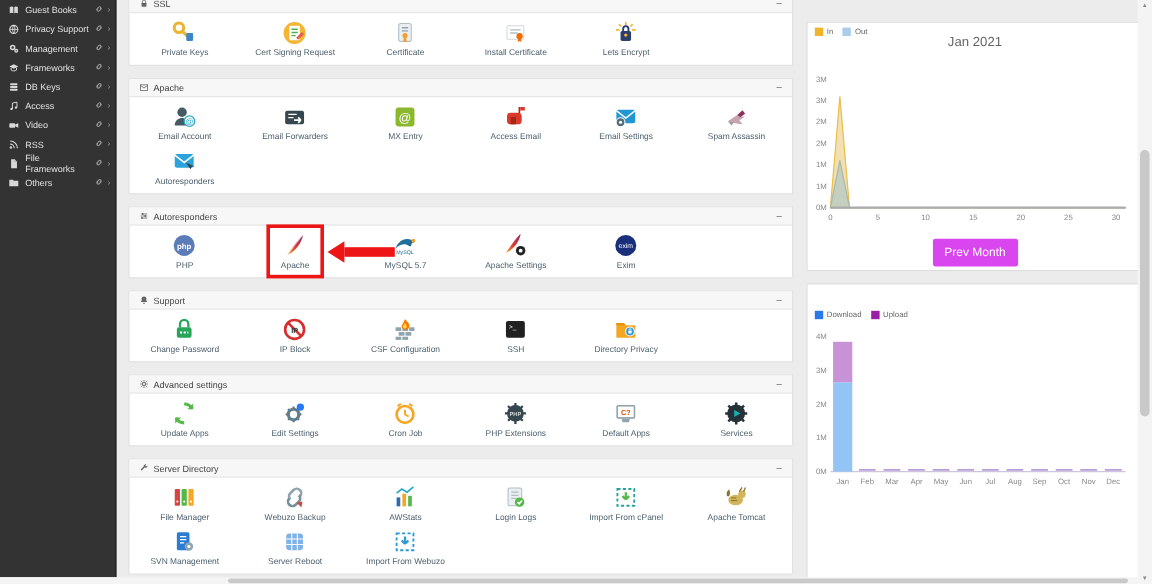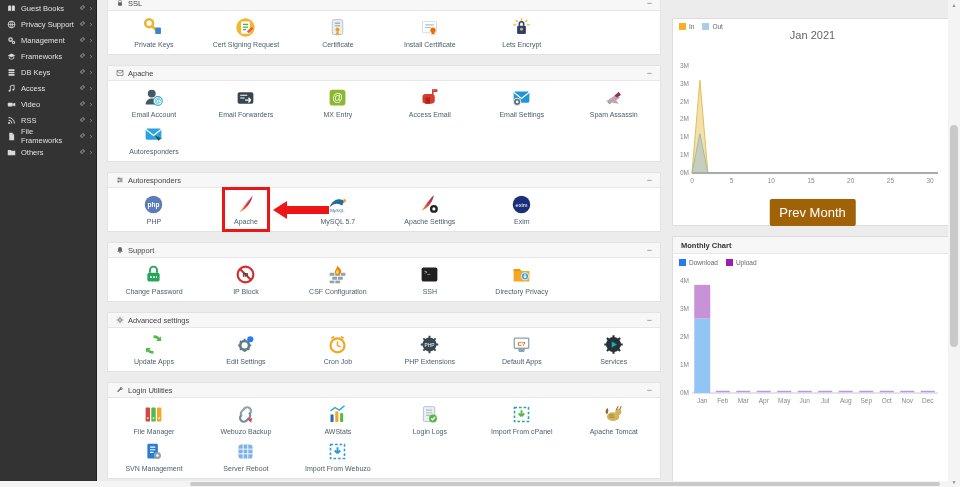--- a/index.html
+++ b/index.html
@@ -29,21 +29,21 @@
 
   
   .rpanel { position:absolute; left:672px; top:0; width:281px; z-index:1;margin-top:18px; }
   .rcard { background:#fff; border:1px solid #ddd; position:relative; }
   .rcard1 { height:208px; }
   .rcard2 { margin-top:10px; height:269px; }
   .legend-row { position:absolute; display:flex; gap:8px; align-items:center; font-size:6.5px; color:#666; }
   .legend-item { display:flex; gap:3px; align-items:center; }
   .sw { width:7px; height:7px; display:inline-block; }
   .chart-title { text-align:center; font-size:11px; color:#666; padding-top:10px; }
-  .prev-btn { position:absolute; left:50%; transform:translateX(-50%); top:180px; background:#a16207; color:#fff; border:none; font-size:13px; padding:6px 10px; border-radius:2px; cursor:pointer; font-family:"Liberation Sans",sans-serif; }
+  .prev-btn { position:absolute; left:50%; transform:translateX(-50%); top:180px; background:#d946ef; color:#fff; border:none; font-size:10px; padding:6px 10px; border-radius:2px; cursor:pointer; font-family:"Liberation Sans",sans-serif; }
   .rcard2 .card-header { height:17px; }
   .rcard2 .card-header .h-title { font-size:7.5px; font-weight:bold; color:#333; }
 
   
   .vscroll { position:absolute; right:0; top:0; width:12px; height:487px; background:#f4f4f4; z-index:3; }
   .vscroll .arr { position:absolute; left:0; width:12px; text-align:center; font-size:5px; color:#888; }
   .vscroll .thumb { position:absolute; left:2px; width:8px; top:125px; height:222px; background:#c9c9c9; border-radius:4px; }
   .hscroll { position:absolute; left:0; bottom:0; height:6px; right:12px; background:#f4f4f4; z-index:3; }
   .hscroll .thumb { position:absolute; left:190px; width:750px; top:1px; height:4px; background:#c9c9c9; border-radius:2px; }
 
@@ -583,21 +583,21 @@
         </div>
       </div>
     </section>
     <section class="card">
       <div class="card-header">
         <span class="h-ic">
           <svg viewBox="0 0 24 24" width="8" height="8">
             <path d="M21 6a5.5 5.5 0 01-7.5 5L6 18.5 3.5 16 11 8.5A5.5 5.5 0 0118 3l-3 3 2 2z" fill="#666"></path>
           </svg>
         </span>
-        <span class="h-title">Login Utilities</span>
+        <span class="h-title">Server Directory</span>
         <span class="collapse">−</span>
       </div>
       <div class="card-body">
         <div class="app-item">
           <span class="a-ic">
             <svg viewBox="0 0 24 24" width="21" height="21">
               <rect x="3" y="4" width="5" height="16" rx="1" fill="#d64541"></rect>
               <rect x="9.5" y="4" width="5" height="16" rx="1" fill="#54b948"></rect>
               <rect x="16" y="4" width="5" height="16" rx="1" fill="#f5a623"></rect>
               <circle cx="5.5" cy="16" r="1" fill="#fff"></circle>
@@ -722,23 +722,20 @@
         <text x="95.35483870967742" y="136" font-size="6.5" fill="#888" text-anchor="middle">10</text>
         <text x="135.03225806451613" y="136" font-size="6.5" fill="#888" text-anchor="middle">15</text>
         <text x="174.70967741935485" y="136" font-size="6.5" fill="#888" text-anchor="middle">20</text>
         <text x="214.38709677419354" y="136" font-size="6.5" fill="#888" text-anchor="middle">25</text>
         <text x="254.06451612903226" y="136" font-size="6.5" fill="#888" text-anchor="middle">30</text>
       </svg>
     <button class="prev-btn">Prev Month</button>
   </div>
 
   <div class="rcard rcard2">
-    <div class="card-header">
-      <span class="h-title">Monthly Chart</span>
-    </div>
     <div class="legend-row" style="left:6px; top:22px;">
       <span class="legend-item">
         <span class="sw" id="sw-dl" style="background: rgb(41, 121, 232);"></span>
         <span>Download</span>
       </span>
       <span class="legend-item">
         <span class="sw" id="sw-ul" style="background: rgb(155, 31, 168);"></span>
         <span>Upload</span>
       </span>
     </div>

